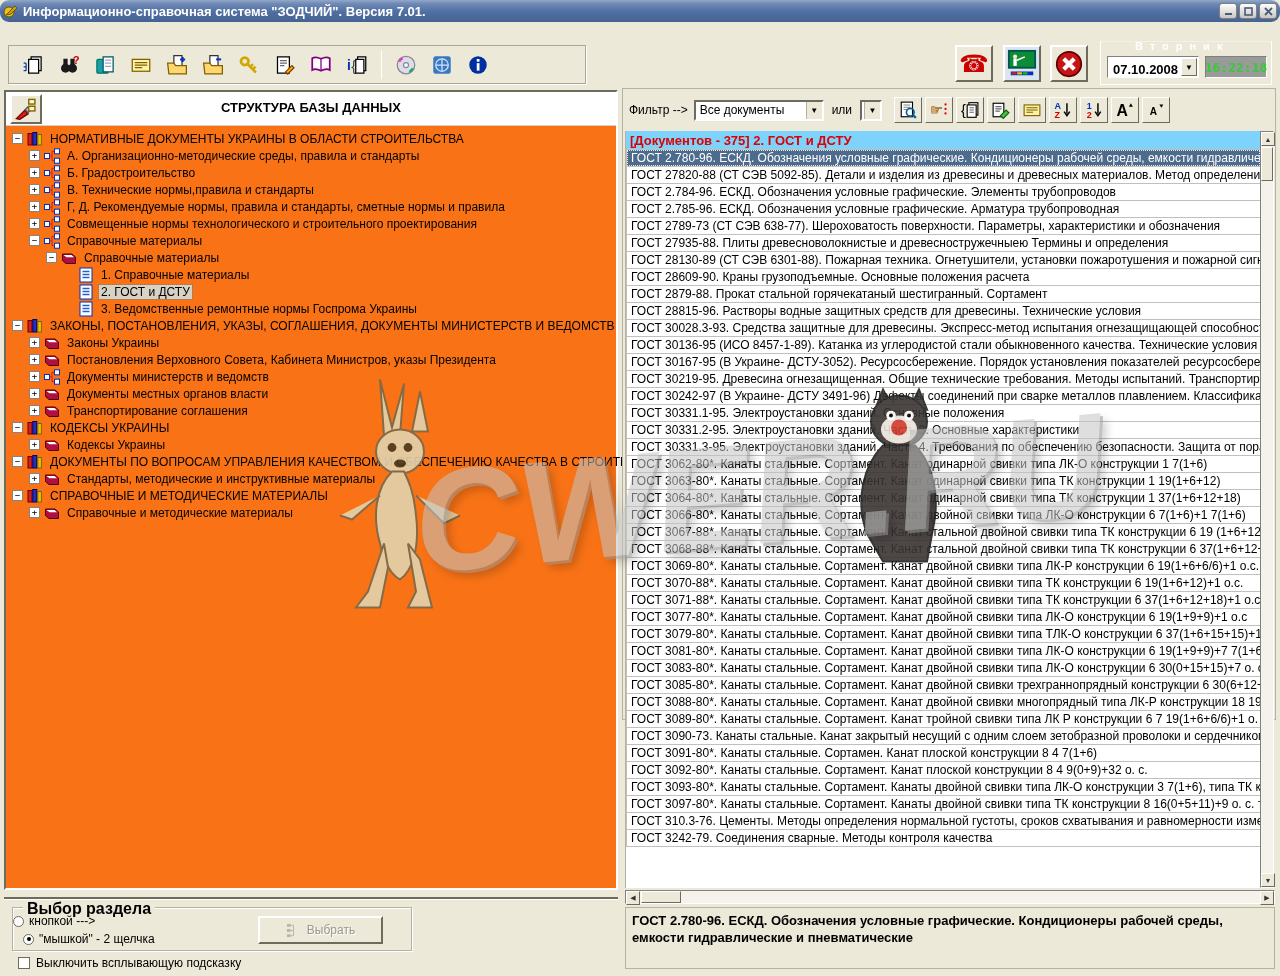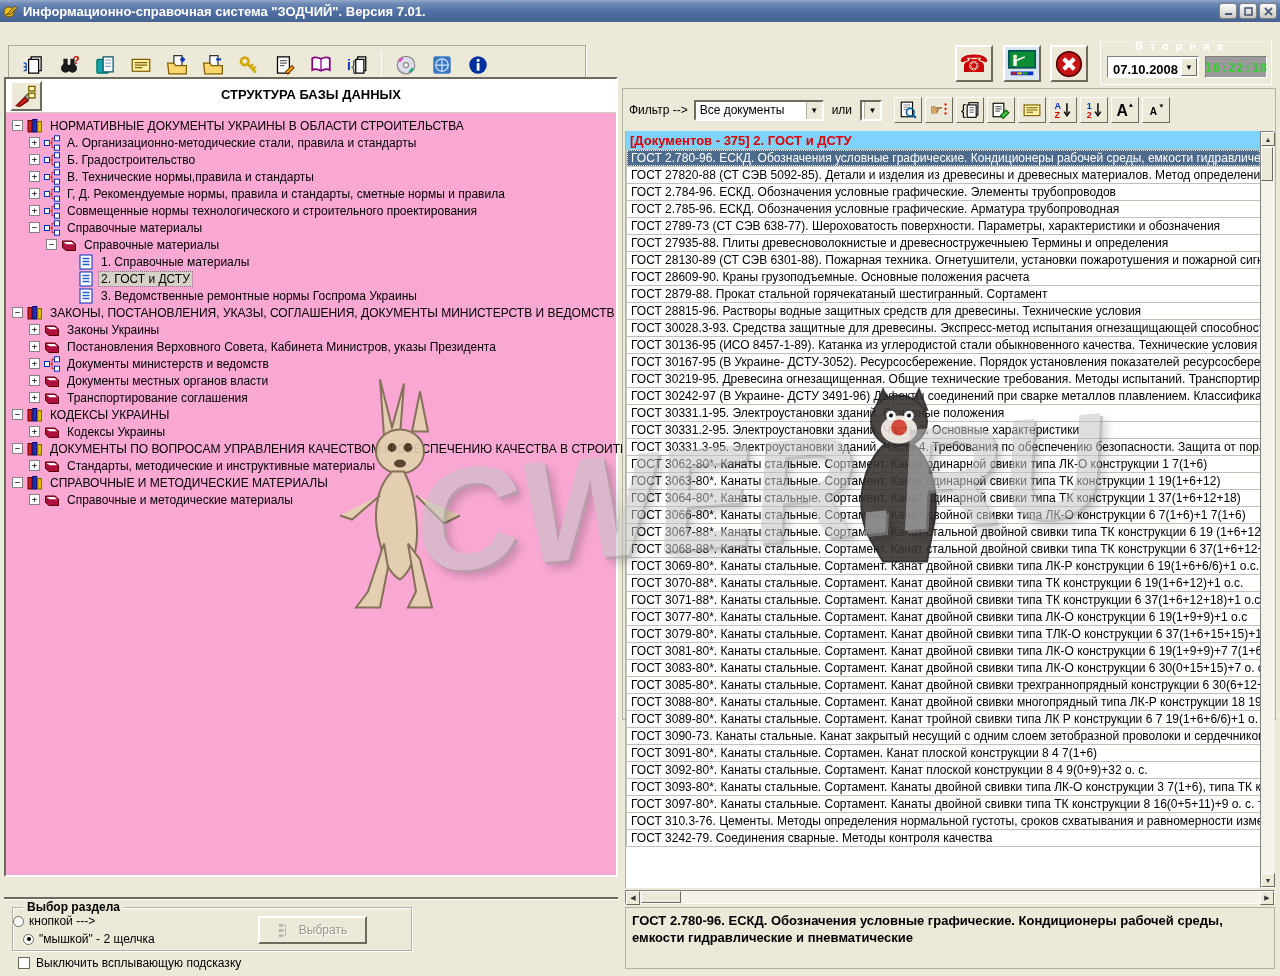--- a/index.html
+++ b/index.html
@@ -8,21 +8,21 @@
   
   .out { border:2px solid; border-color:#ffffff #6d6a5e #6d6a5e #ffffff; }
   .out1 { border:1px solid; border-color:#ffffff #6d6a5e #6d6a5e #ffffff; }
   .in2 { border:2px solid; border-color:#6d6a5e #ffffff #ffffff #6d6a5e; }
   .in1 { border:1px solid; border-color:#808080 #ffffff #ffffff #808080; }
   .etch { border:1px solid #a9a69a; box-shadow:1px 1px 0 #ffffff; }
 
   
   .titlebar { position:absolute; left:0; top:0; width:1280px; height:22px;
     background:linear-gradient(to bottom,#93a8c8 0%,#6d88b4 18%,#4f6ea2 55%,#456392 100%);
-    display:flex; align-items:center; color:#fff; font-weight:bold; font-size:13px; }
+    display:flex; align-items:center; color:#fff; font-weight:bold; font-size:13px;border-radius:9px; }
   .appicon { width:16px; height:16px; margin:0 4px 0 3px; }
   .tb-btns { margin-left:auto; display:flex; gap:2px; padding-right:3px; }
   .tb-btn { width:18px; height:16px; border-radius:3px;
     background:linear-gradient(#fdfdfd,#c9c7c0); border:1px solid #7f7f7f;
     display:flex; align-items:center; justify-content:center; }
 
   
   .menubar { position:absolute; left:0; top:22px; width:1280px; height:19px;
     background:#ece9d8; border-bottom:1px solid #d8d4c4; display:flex; align-items:center;
     font-size:12px; color:#000;margin-top:24px; }
@@ -46,21 +46,21 @@
     font-weight:bold; font-size:11px; letter-spacing:7px; padding:0 4px; }
   .datebox { position:absolute; left:6px; top:14px; width:92px; height:22px; background:#fff;
     display:flex; align-items:flex-end; font-weight:bold; font-size:13px; padding-left:5px; }
   .datedrop { position:absolute; right:1px; top:1px; width:16px; height:18px; background:#ece9d8;
     display:flex; align-items:center; justify-content:center; font-size:8px; }
   .timebox { position:absolute; left:104px; top:14px; width:62px; height:22px; background:#9a9a9a;
     color:#33cc33; font-family:"DejaVu Sans Mono", monospace; font-size:13px; font-weight:bold;
     display:flex; align-items:center; justify-content:center; letter-spacing:0px; }
 
   
-  .left-panel { position:absolute; left:4px; top:77px; width:614px; height:800px; background:#f9a8d4;padding-left:12px; }
+  .left-panel { position:absolute; left:4px; top:90px; width:614px; height:800px; background:#f97316;padding-left:12px; }
   .lp-header { position:absolute; left:0; top:0; width:610px; height:34px; background:#fff;
     border-bottom:1px solid #d4d0c8; }
   .brushbtn { position:absolute; left:4px; top:2px; width:32px; height:30px; background:#ece9d8;
     display:flex; align-items:center; justify-content:center; }
   .lp-title { position:absolute; left:0; top:8px; width:100%; text-align:center;
     font-weight:bold; font-size:13px; }
   .tree { position:absolute; left:2px; top:38px; width:590px; }
   .tree-row { height:17px; display:flex; align-items:center; font-size:12px; white-space:nowrap; }
   .expbox { width:11px; height:11px; border:1px solid #848484; background:#fff; color:#000;
     font-size:9px; line-height:9px; text-align:center; margin-right:4px; flex:0 0 auto;
@@ -68,27 +68,27 @@
   .tree-ico { width:17px; height:16px; margin-right:4px; flex:0 0 auto; }
   .tree-label { padding:0 2px; }
   .tree-label.sel { background:#d6d2c6; outline:1px dotted #808080; }
 
   
   .sel-panel { position:absolute; left:4px; top:897px; width:614px; height:79px; background:#ece9d8;
     border-top:2px solid; border-color:#6d6a5e; box-shadow:0 1px 0 #fff inset; }
   .groupbox { position:absolute; left:8px; top:8px; width:400px; height:44px;
     border:1px solid #b5b2a5; box-shadow:1px 1px 0 #fff, 1px 1px 0 #fff inset; }
   .gb-title { position:absolute; left:10px; top:-8px; background:#ece9d8; font-weight:bold;
-    font-size:12px; padding:0 4px; }
+    font-size:16px; padding:0 4px; }
   .radio-row { position:absolute; display:flex; align-items:center; font-size:12px; gap:5px; }
   .radio { width:11px; height:11px; border-radius:50%; border:1px solid #6d6a5e;
     background:#fff; position:relative; }
   .radio.on::after { content:""; position:absolute; left:2.5px; top:2.5px; width:4px; height:4px;
     border-radius:50%; background:#000; }
-  .select-btn { position:absolute; left:245px; top:8px; width:109px; height:28px; background:#ece9d8;
+  .select-btn { position:absolute; left:245px; top:8px; width:125px; height:28px; background:#ece9d8;
     color:#9a978c; font-size:12px; display:flex; align-items:center; justify-content:center; gap:6px;
     text-shadow:1px 1px 0 #fff; }
   .chk-row { position:absolute; left:14px; top:57px; display:flex; align-items:center; gap:6px; font-size:12px; }
   .chkbox { width:12px; height:12px; background:#fff; border:1px solid #6d6a5e; }
 
   
   .right-panel { position:absolute; left:622px; top:88px; width:654px; height:632px;
     background:#ece9d8; border:1px solid #b5b2a5; }
   .filter-bar { position:absolute; left:0; top:0; width:652px; height:42px; display:flex;
     align-items:center; font-size:12px; padding-left:6px; }
@@ -345,21 +345,21 @@
       <div class="tree-row" style="padding-left: 21px;">
         <span class="expbox">+</span>
         <span class="tree-ico">
           <svg width="16" height="16" viewBox="0 0 16 16">
             <rect x="0.5" y="5.5" width="5" height="5" fill="#fff" stroke="#0030c0"></rect>
             <rect x="10.5" y="0.8" width="5" height="5" fill="#fff" stroke="#0030c0"></rect>
             <rect x="10.5" y="10.2" width="5" height="5" fill="#fff" stroke="#0030c0"></rect>
             <path d="M5.5 8 H8 M8 3.3 H10.5 M8 12.7 H10.5 M8 3.3 V12.7" stroke="#c02020" fill="none"></path>
           </svg>
         </span>
-        <span class="tree-label">А. Организационно-методические стали, правила и стандарты</span>
+        <span class="tree-label">А. Организационно-методические среды, правила и стандарты</span>
       </div>
       <div class="tree-row" style="padding-left: 21px;">
         <span class="expbox">+</span>
         <span class="tree-ico">
           <svg width="16" height="16" viewBox="0 0 16 16">
             <rect x="0.5" y="5.5" width="5" height="5" fill="#fff" stroke="#0030c0"></rect>
             <rect x="10.5" y="0.8" width="5" height="5" fill="#fff" stroke="#0030c0"></rect>
             <rect x="10.5" y="10.2" width="5" height="5" fill="#fff" stroke="#0030c0"></rect>
             <path d="M5.5 8 H8 M8 3.3 H10.5 M8 12.7 H10.5 M8 3.3 V12.7" stroke="#c02020" fill="none"></path>
           </svg>

